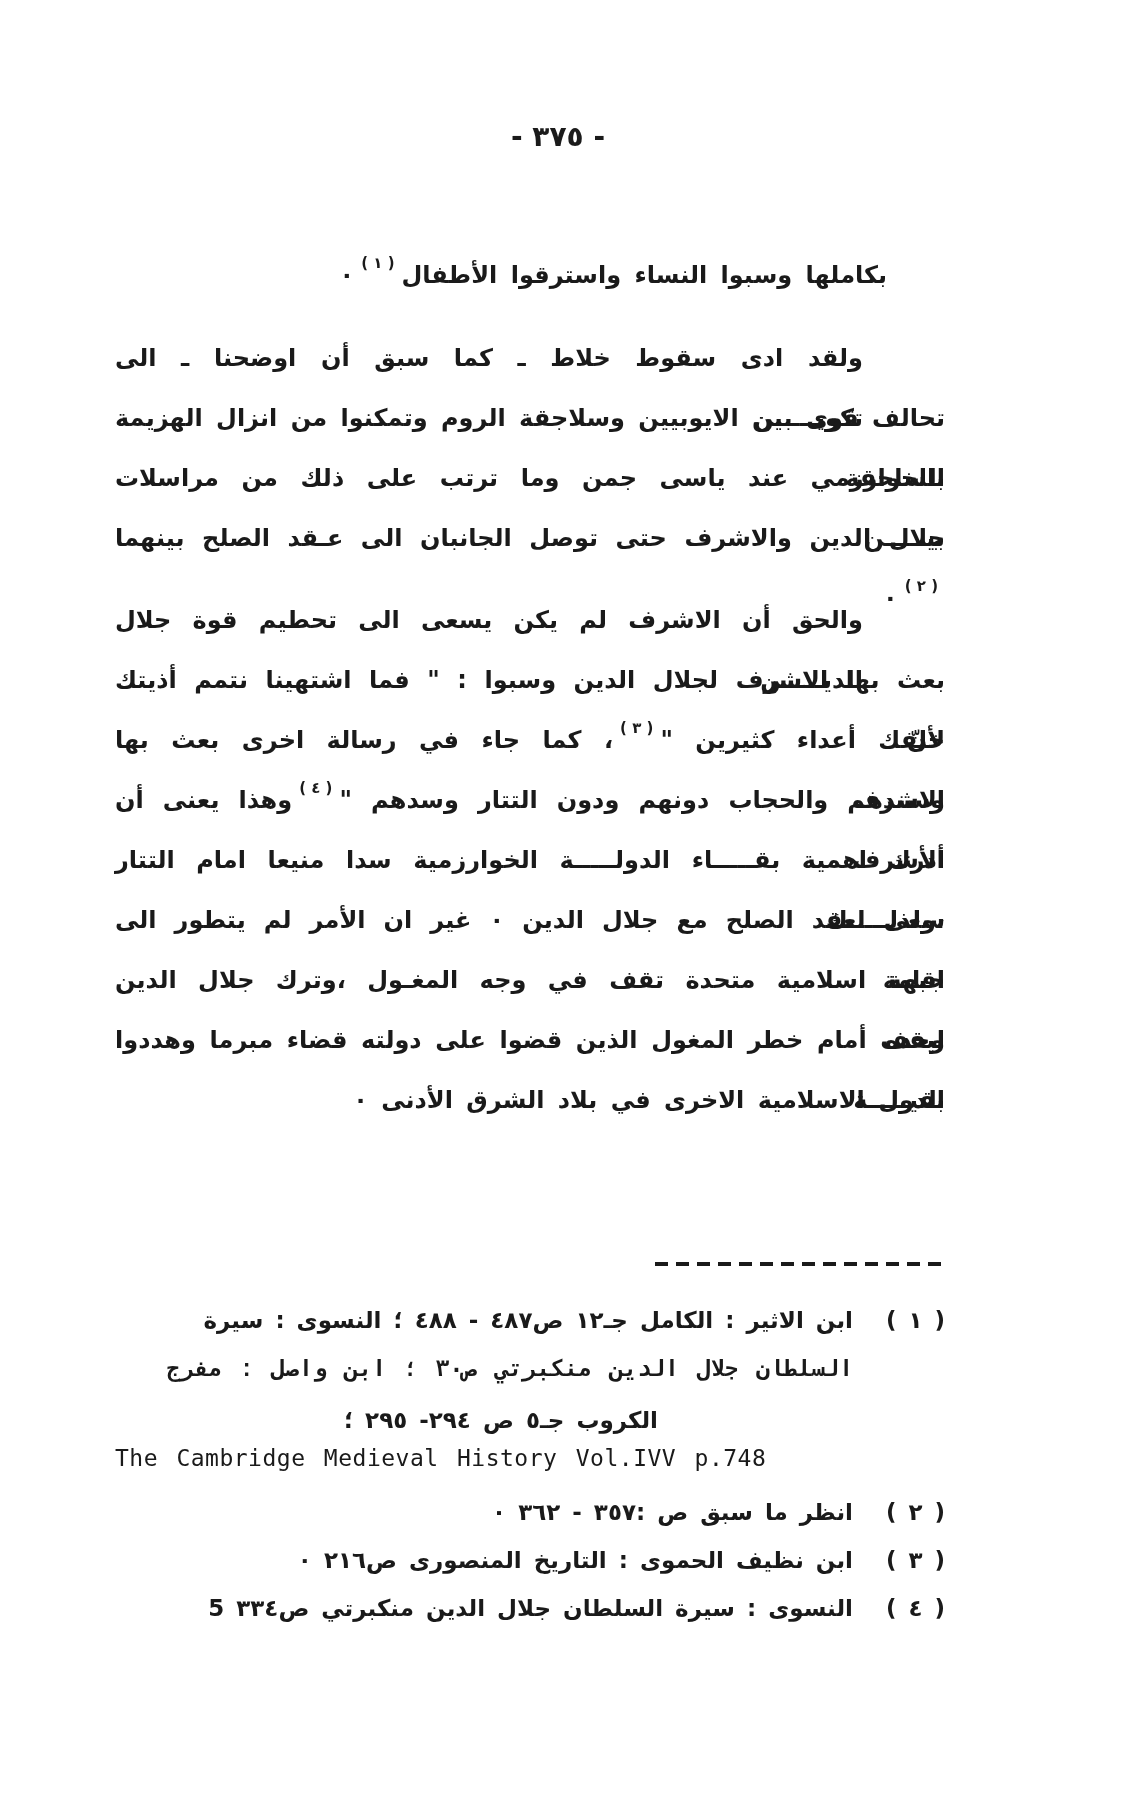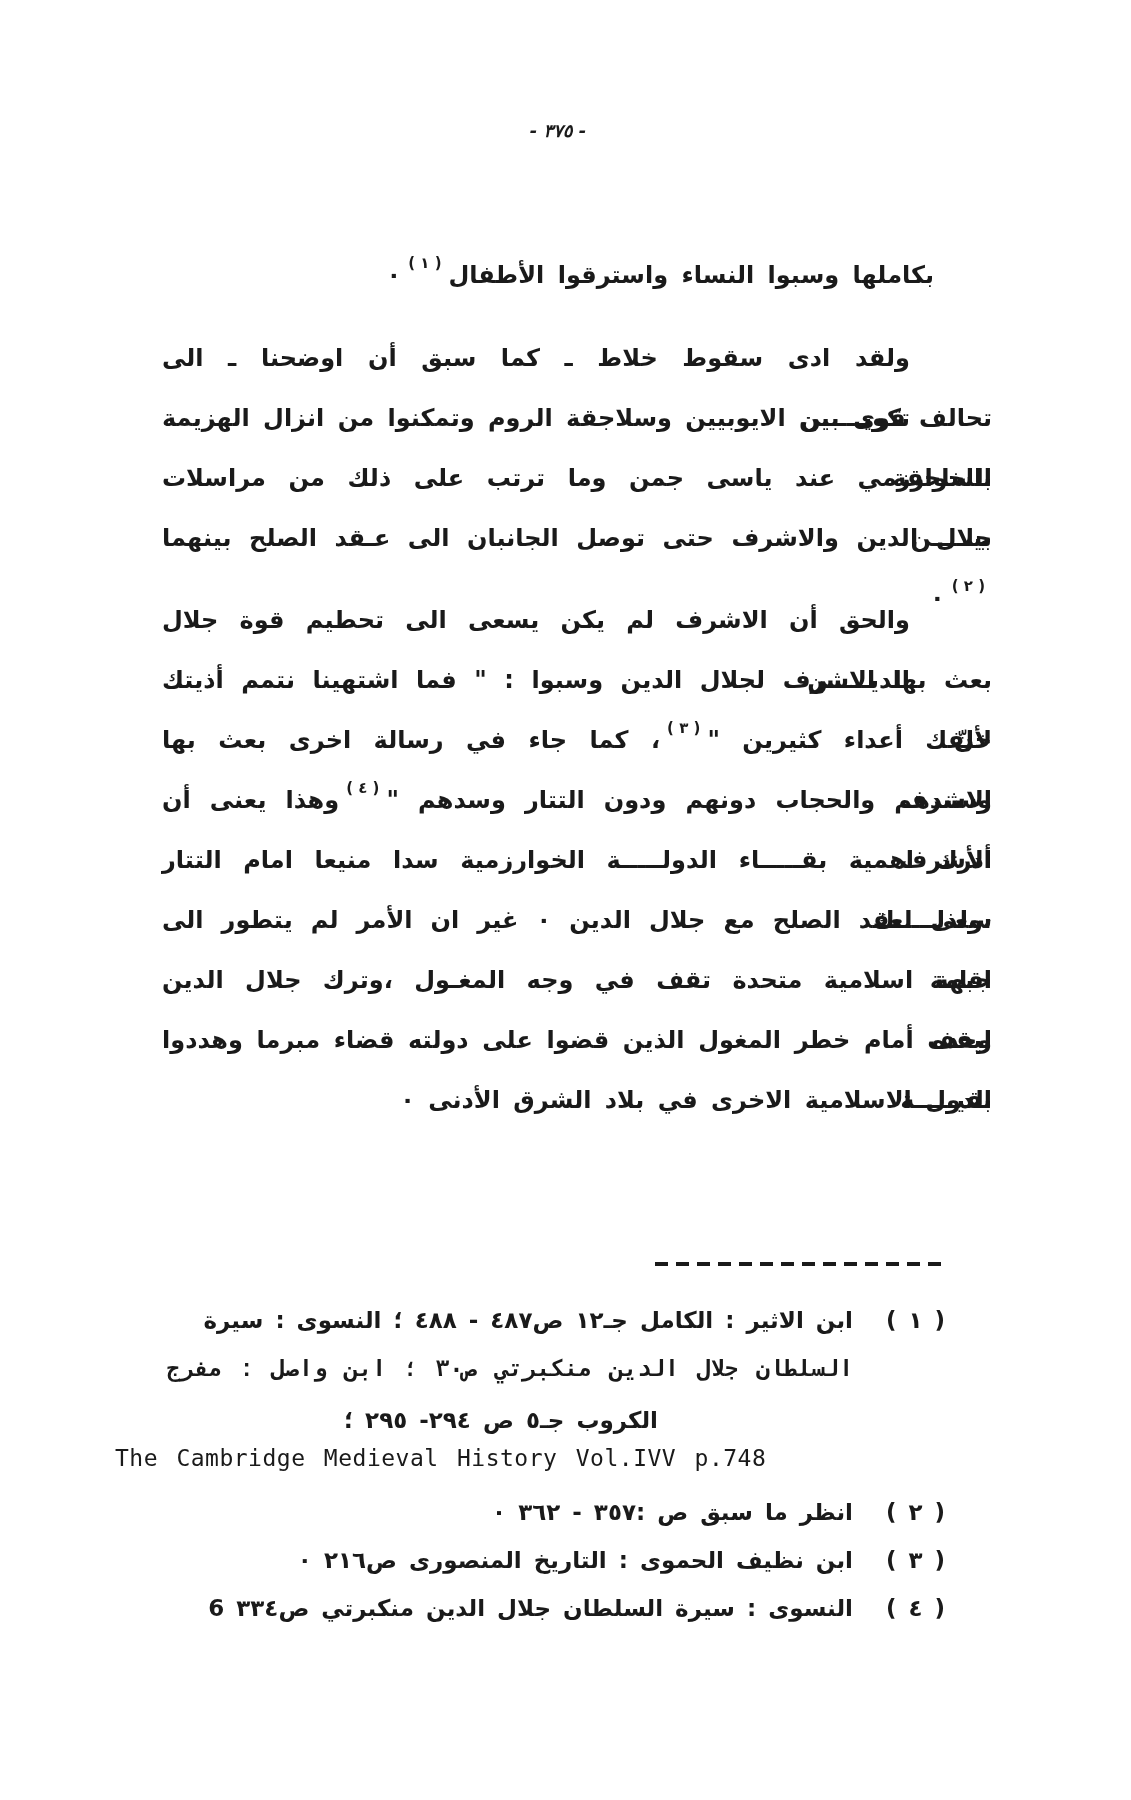--- a/index.html
+++ b/index.html
@@ -9,30 +9,29 @@
     position: relative;
     font-family: "DejaVu Sans", sans-serif;
     color: #1a1a1a;
     overflow: hidden;
   }
 
   
   .page-num {
     position: absolute; top: 120px; left: 115px; width: 886px;
     direction: rtl; text-align: center;
-    font-size: 18px; font-weight: 700; letter-spacing: 3px; font-style: italic;
+    font-size: 28px; font-weight: 700; letter-spacing: 3px;
   }
 
   
   .body-text {
     position: absolute; top: 245px; left: 115px; width: 830px;
     direction: rtl;
     font-size: 24px; font-weight: 600;
     word-spacing: 5px;
-    margin-left: 47px;
   }
   .bline { height: 60px; line-height: 60px; text-align: right; white-space: nowrap; }
   .just  { text-align: justify; text-align-last: justify; white-space: normal; }
   .ind-a { padding-right: 58px; }
   .ind-b { padding-right: 82px; }
   .mt-a  { margin-top: 23px; }
   .mt-b  { margin-top: 22px; }
   .ref {
     display: inline-block;
     font-size: 15px; font-weight: 700;
@@ -110,15 +109,15 @@
   <div class="fn-row short fn2">
     <span class="fn-marker">( ٢ )</span>
     <span class="fn-text">انظر ما سبق ص :٣٥٧ - ٣٦٢ ٠</span>
   </div>
   <div class="fn-row short">
     <span class="fn-marker">( ٣ )</span>
     <span class="fn-text">ابن نظيف الحموى : التاريخ المنصورى ص٢١٦ ٠</span>
   </div>
   <div class="fn-row short">
     <span class="fn-marker">( ٤ )</span>
-    <span class="fn-text">النسوى : سيرة السلطان جلال الدين منكبرتي ص٣٣٤ 6</span>
+    <span class="fn-text">النسوى : سيرة السلطان جلال الدين منكبرتي ص٣٣٤ 5</span>
   </div>
 </div>
 
 </body></html>

